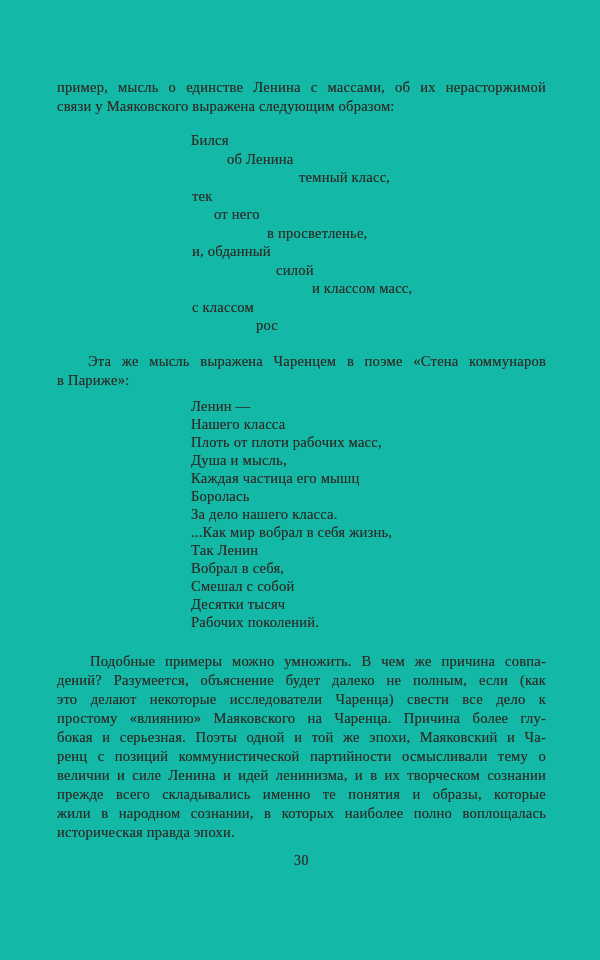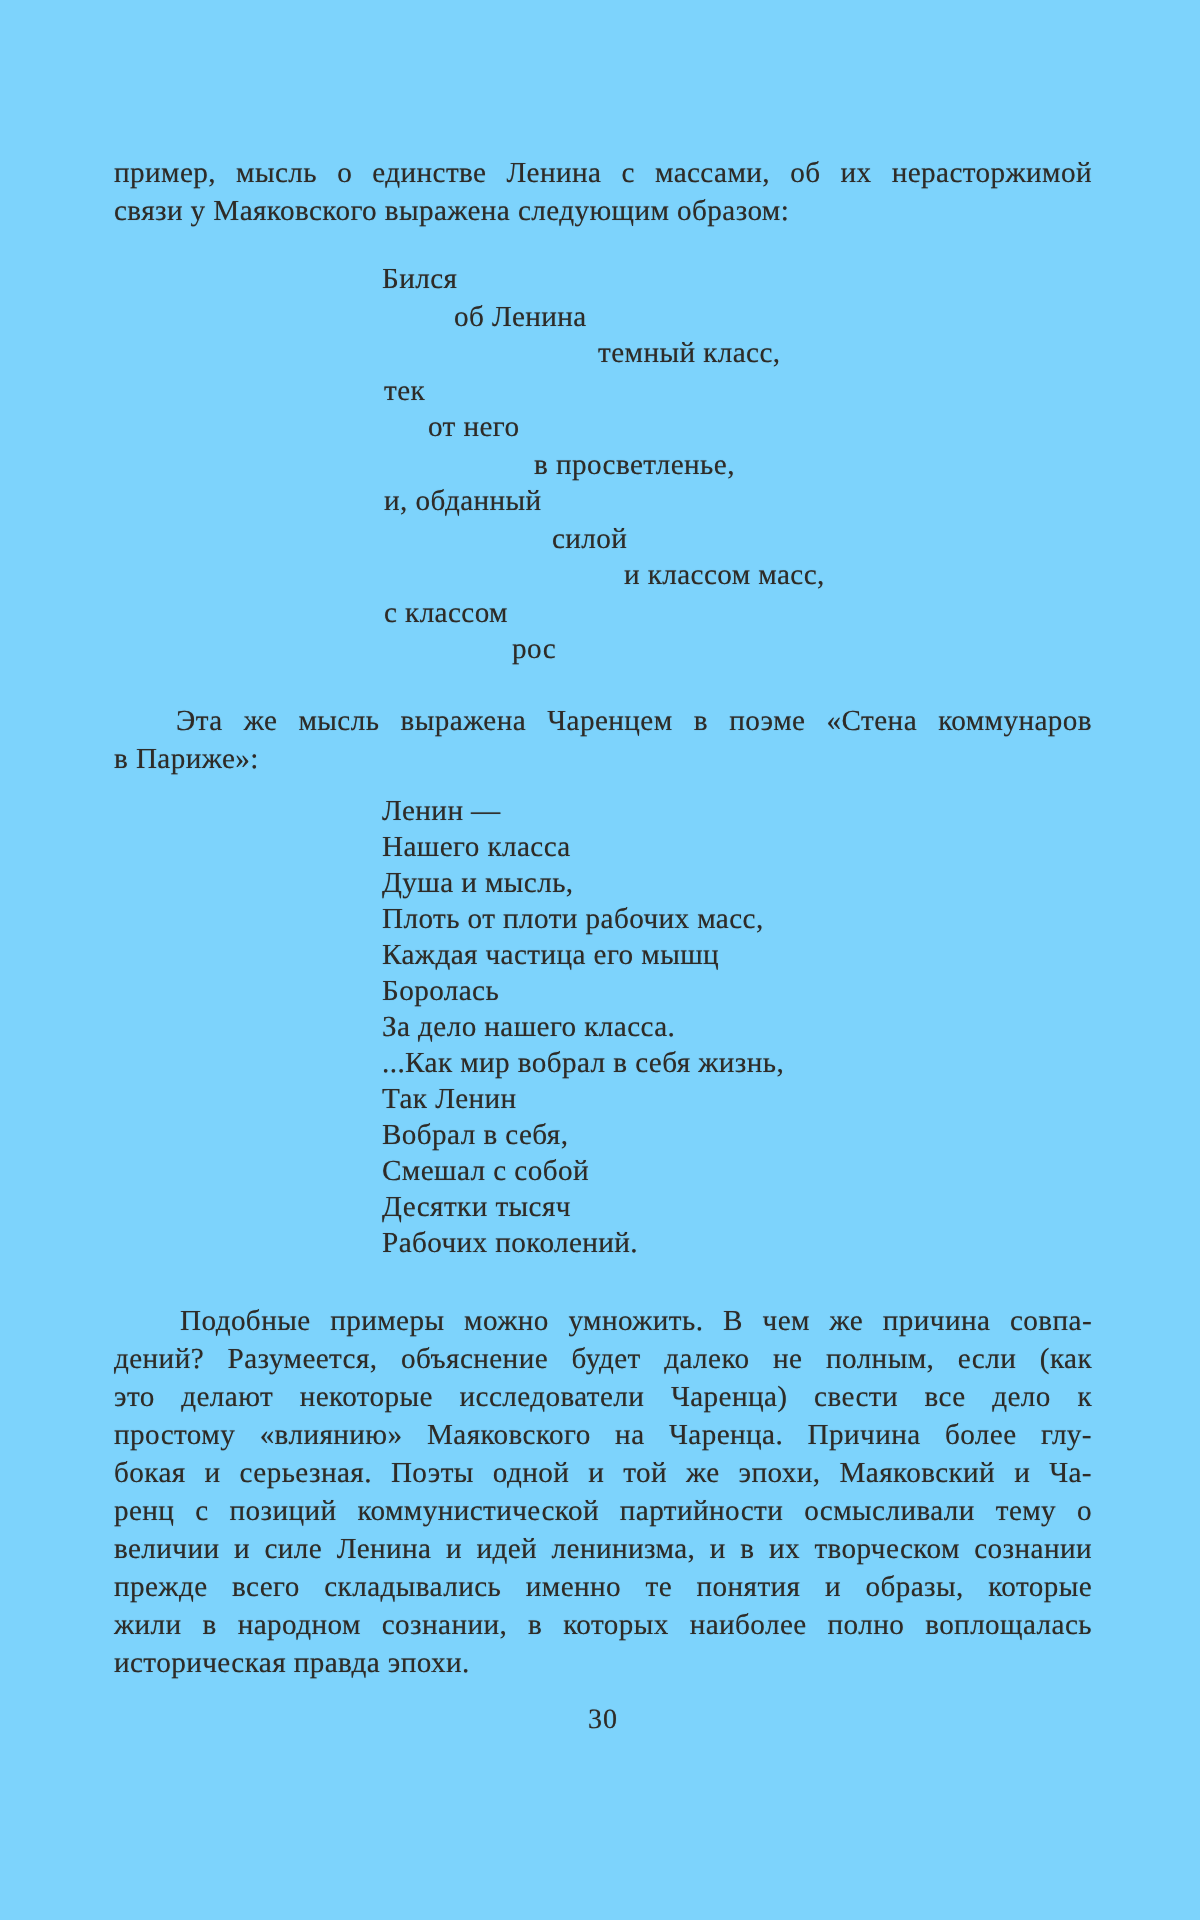--- a/index.html
+++ b/index.html
@@ -4,21 +4,21 @@
 <style>
   html, body {
     margin: 0;
     padding: 0;
     background: #ffffff;
   }
   .page {
     position: relative;
     width: 600px;
     height: 960px;
-    background: #7dd3fc;
+    background: #14b8a6;
     color: #2e2b27;
     font-family: "Liberation Serif", "DejaVu Serif", serif;
     overflow: hidden;
   }
   .text-block {
     position: absolute;
     left: 57px;
     top: 78px;
     width: 489px;
     font-size: 14.6px;
@@ -88,22 +88,22 @@
       </div>
 
     <div class="para para-charents-intro">
         <div class="line just" style="padding-left: 31px;">Эта же мысль выражена Чаренцем в поэме «Стена коммунаров</div>
         <div class="line">в Париже»:</div>
       </div>
 
     <div class="poem poem-charents">
         <div class="line">Ленин —</div>
         <div class="line">Нашего класса</div>
+        <div class="line">Плоть от плоти рабочих масс,</div>
         <div class="line">Душа и мысль,</div>
-        <div class="line">Плоть от плоти рабочих масс,</div>
         <div class="line">Каждая частица его мышц</div>
         <div class="line">Боролась</div>
         <div class="line">За дело нашего класса.</div>
         <div class="line">...Как мир вобрал в себя жизнь,</div>
         <div class="line">Так Ленин</div>
         <div class="line">Вобрал в себя,</div>
         <div class="line">Смешал с собой</div>
         <div class="line">Десятки тысяч</div>
         <div class="line">Рабочих поколений.</div>
       </div>

